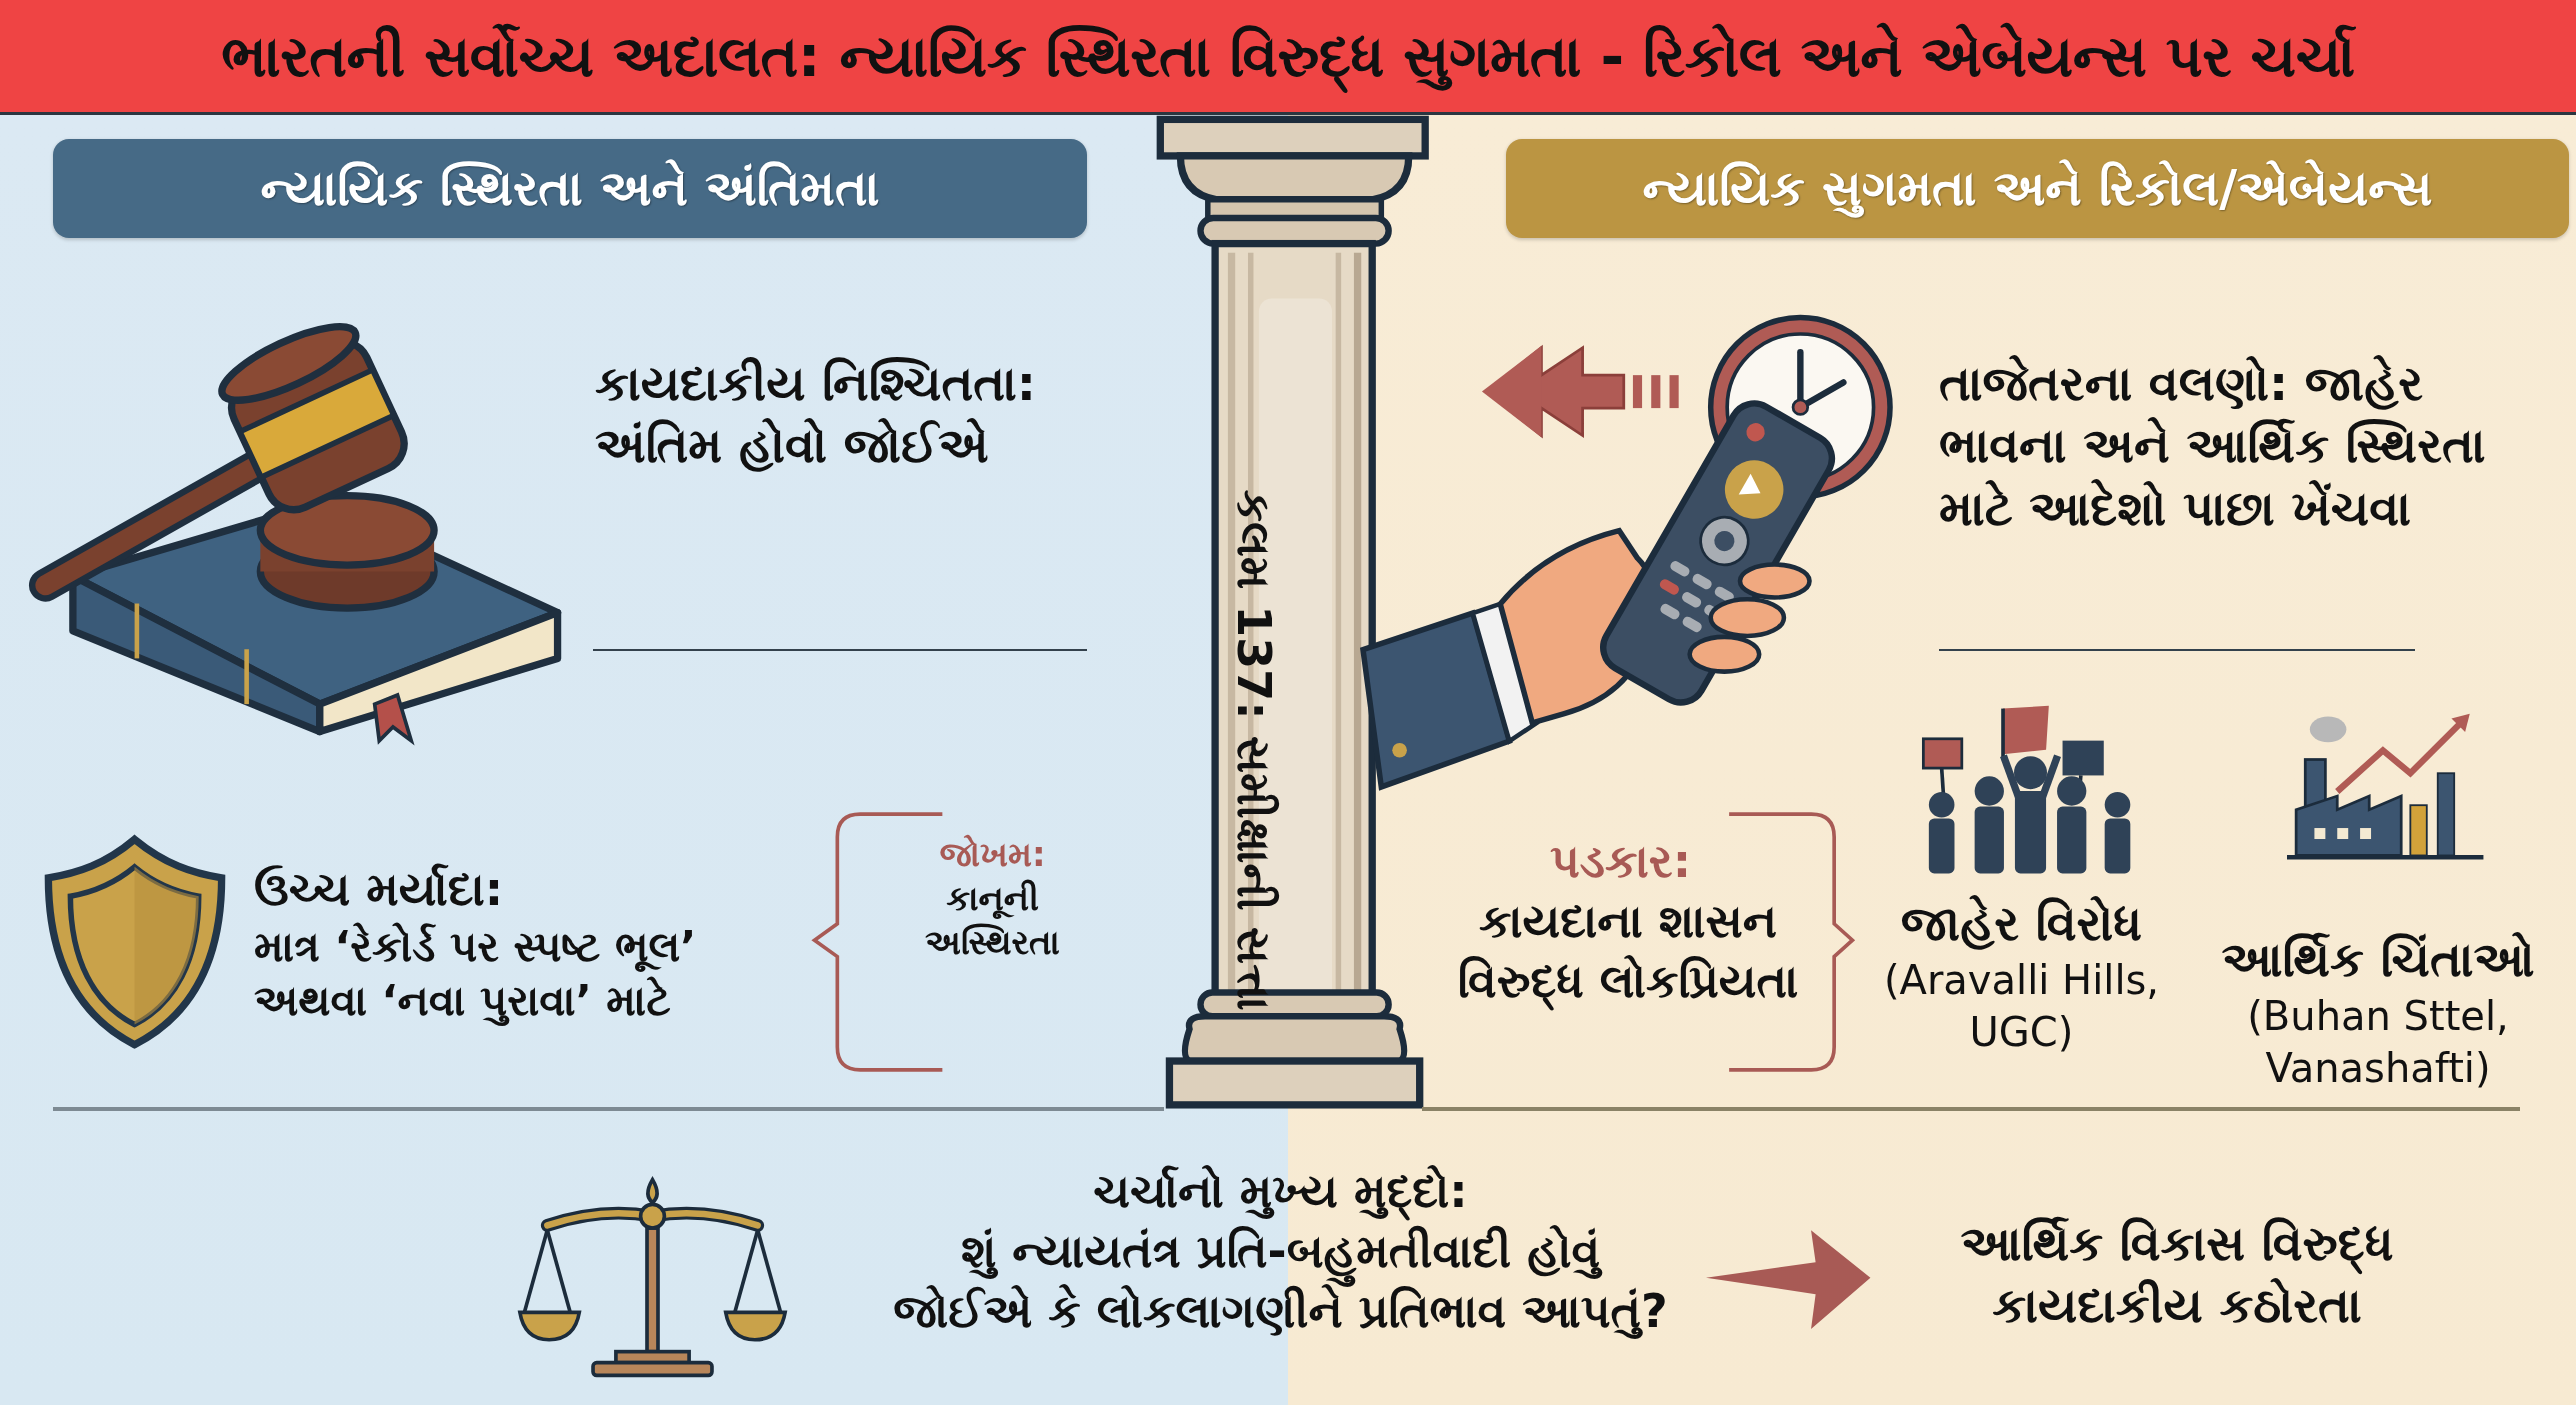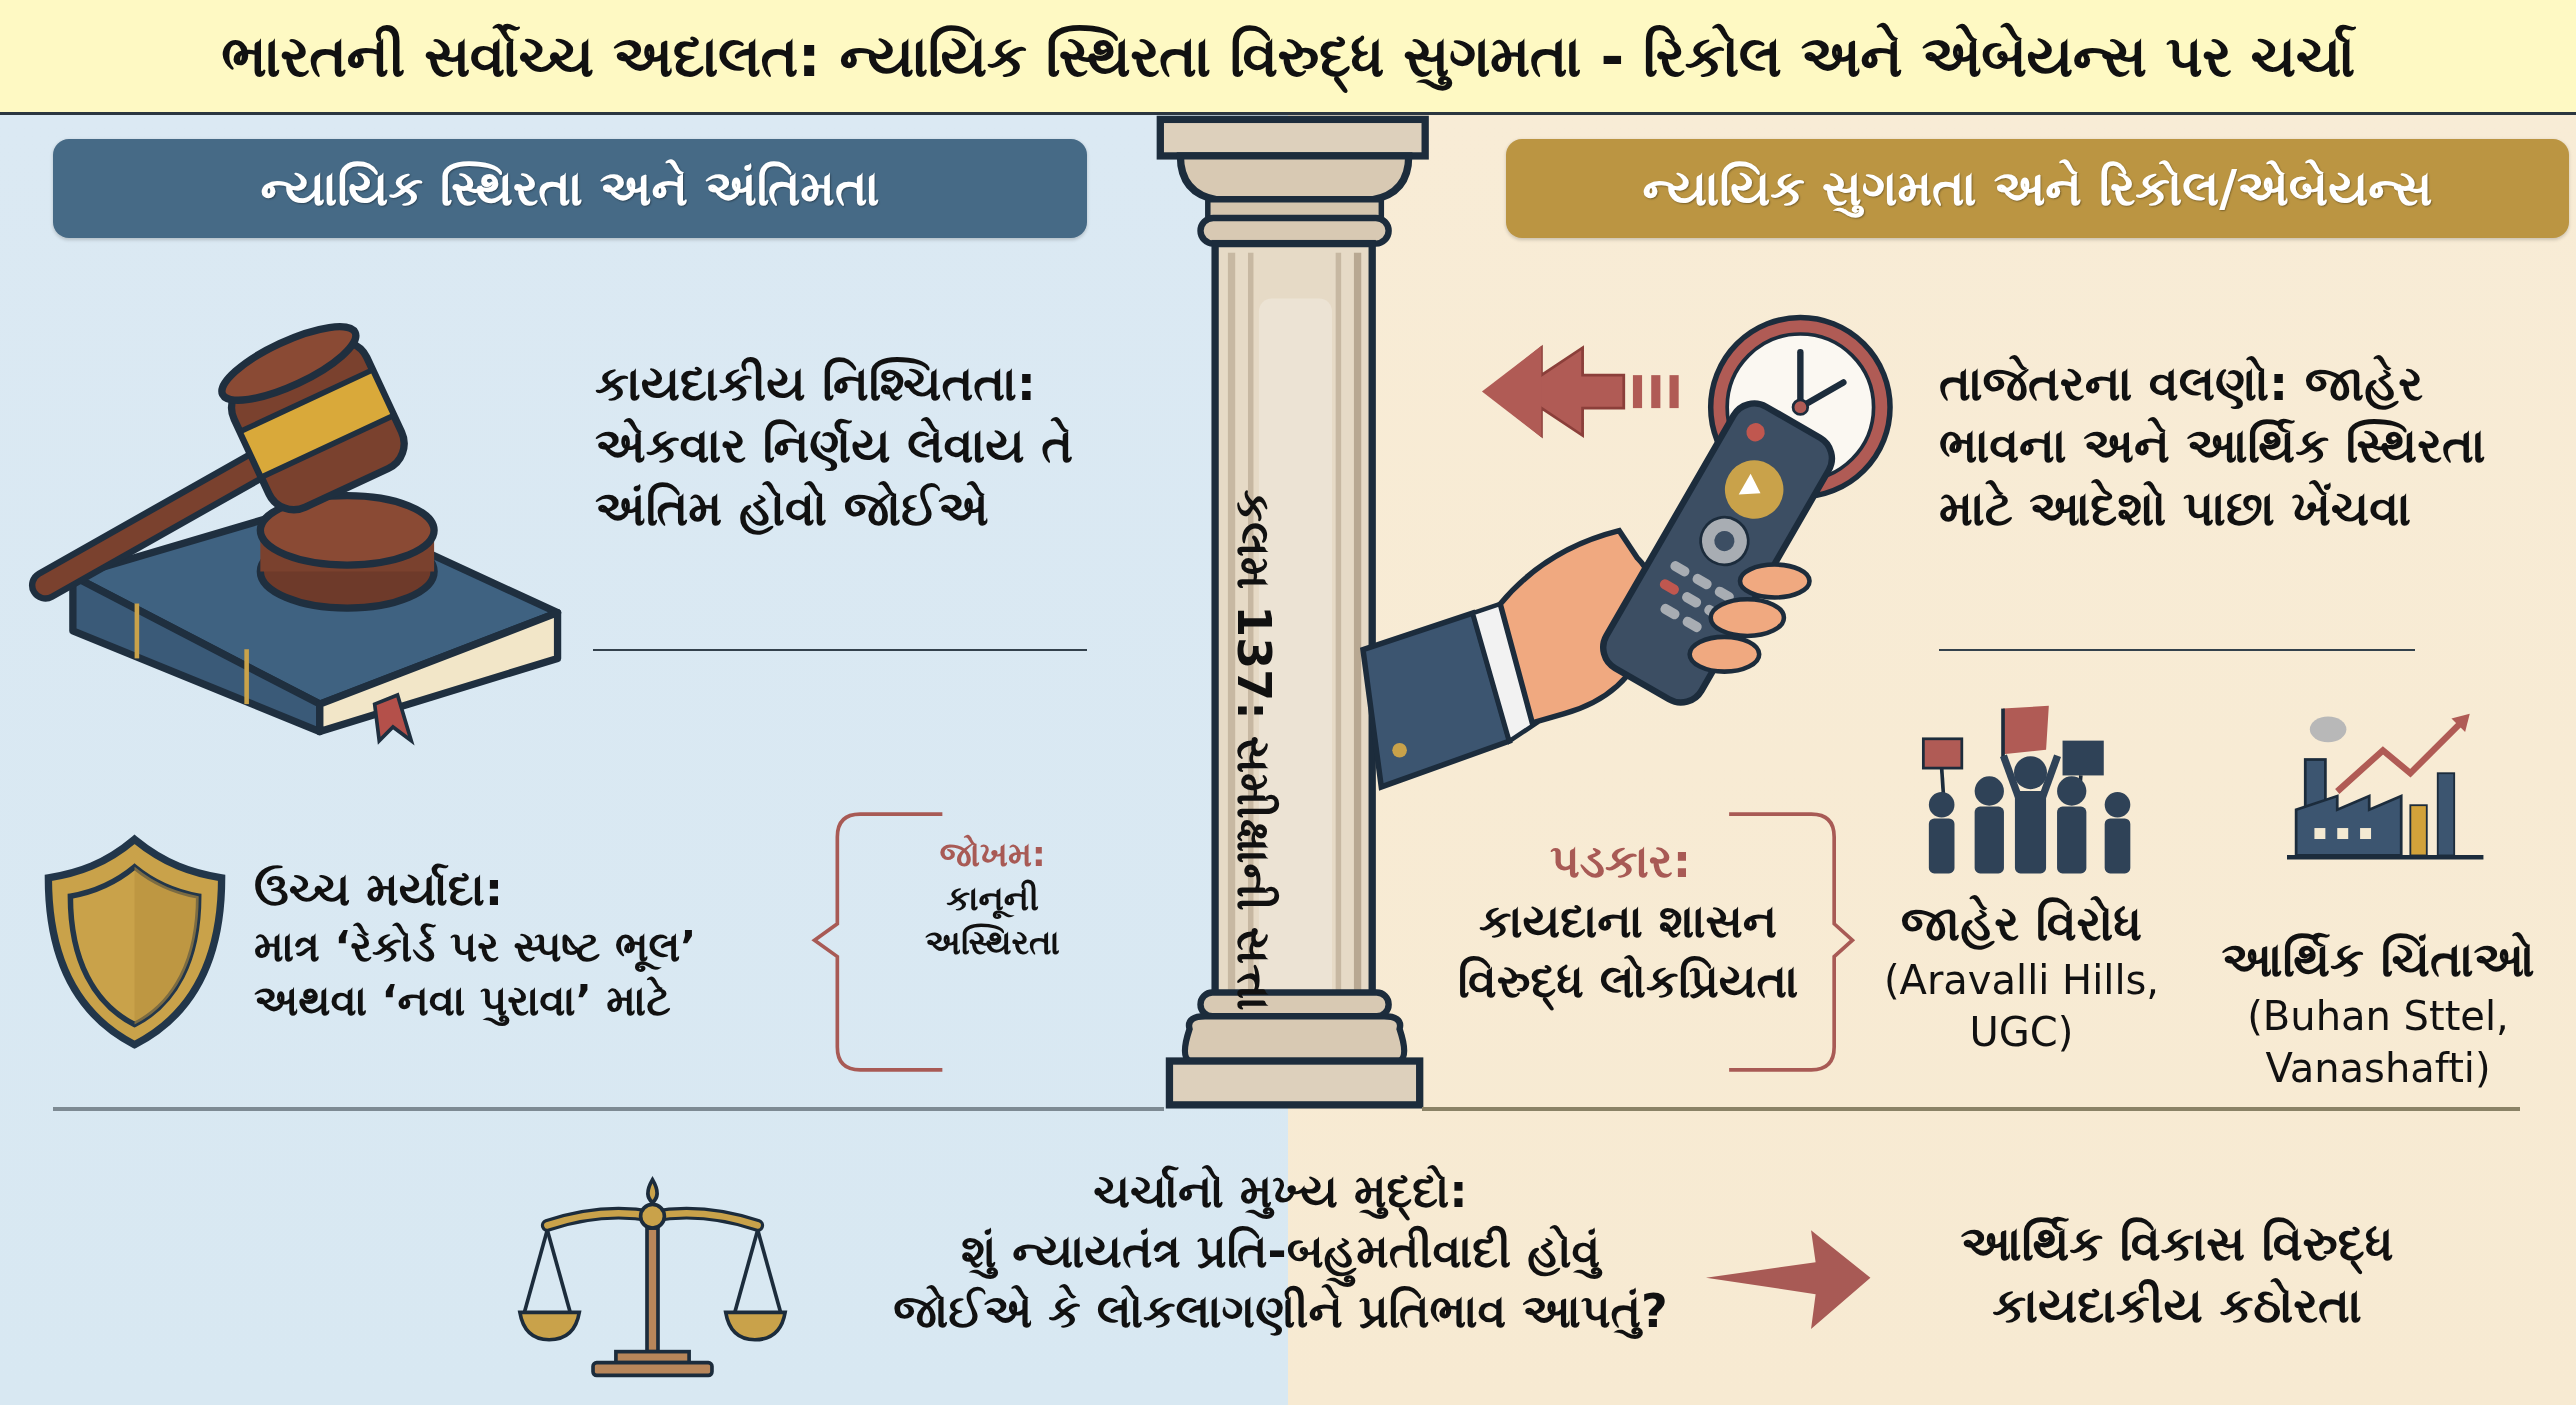--- a/index.html
+++ b/index.html
@@ -3,21 +3,21 @@
 <meta charset="utf-8">
 <style>
   html, body { margin: 0; padding: 0; }
   body {
     width: 2576px; height: 1405px; position: relative; overflow: hidden;
     font-family: "DejaVu Sans", "Liberation Sans", sans-serif;
     background: #fbfbfb;
   }
   .title-bar {
     position: absolute; left: 0; top: 0; width: 2576px; height: 112px;
-    background: #fef9c3; display: flex; align-items: center; justify-content: center;
+    background: #ef4444; display: flex; align-items: center; justify-content: center;
     border-bottom: 3.7px solid #2b3640;
   }
   .title-bar h1 {
     margin: 0; font-size: 57px; font-weight: bold; color: #111; letter-spacing: -0.5px;
     white-space: nowrap;
   }
   .bg-left {
     position: absolute; left: 0; top: 115px; width: 1288px; height: 1290px;
     background: linear-gradient(180deg, #dbe9f3 0%, #d8e8f2 100%);
   }
@@ -84,21 +84,20 @@
 
   <g transform="rotate(-25 330 170)">
     <rect x="250" y="90" width="160" height="150" rx="30" fill="#7a412e" stroke="#1f2f3f" stroke-width="8"></rect>
     <rect x="250" y="135" width="160" height="55" fill="#d9a93a" stroke="#1f2f3f" stroke-width="6"></rect>
     <ellipse cx="330" cy="90" rx="80" ry="24" fill="#8a4a34" stroke="#1f2f3f" stroke-width="8"></ellipse>
   </g>
 </svg>
 
 <div class="txt" style="left:595px; top:352px; font-size:48px;">
   <div class="bold">કાયદાકીય નિશ્ચિતતા:</div>
-  <div style="font-weight:bold;">એકવાર નિર્ણય લેવાય તે</div>
   <div style="font-weight:bold;">અંતિમ હોવો જોઈએ</div>
 </div>
 <div class="hline" style="left:593px; top:649px; width:494px; height:1.8px;"></div>
 
 <svg style="left:41px; top:832px;" width="188" height="220" viewBox="0 0 205 240">
   <path d="M102,8 C70,35 40,45 8,50 C8,140 40,200 102,232 C165,200 197,140 197,50 C165,45 135,35 102,8 Z" fill="#c9a24a" stroke="#22364a" stroke-width="8"></path>
   <path d="M102,38 C78,58 55,66 32,70 C32,140 58,188 102,210 C146,188 172,140 172,70 C150,66 126,58 102,38 Z" fill="none" stroke="#22364a" stroke-width="6"></path>
   <path d="M102,38 L102,210 C146,188 172,140 172,70 C150,66 126,58 102,38 Z" fill="#b8903d" opacity="0.6"></path>
 </svg>
 

